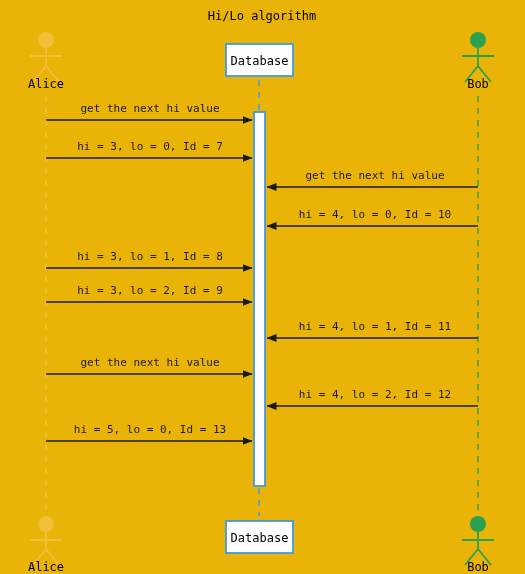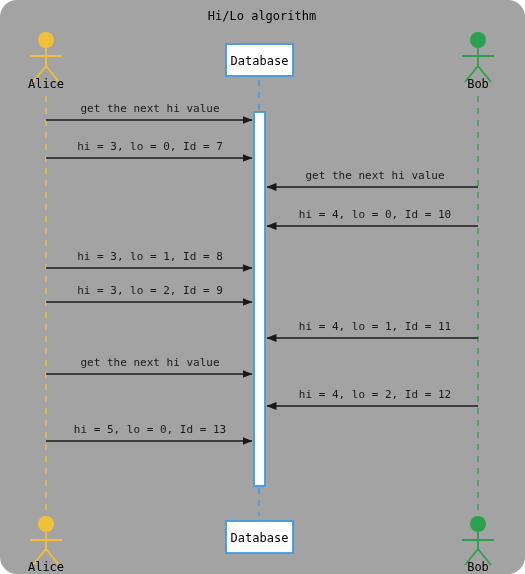--- a/index.html
+++ b/index.html
@@ -7,23 +7,22 @@
     padding: 0;
     background: #ffffff;
   }
   body {
     font-family: "DejaVu Sans Mono", "Liberation Mono", monospace;
   }
   #diagram-root {
     position: relative;
     width: 525px;
     height: 574px;
-    background: #a3a3a3;
+    background: #eab308;
     overflow: hidden;
-    border-radius: 17px;
   }
   #diagram-svg {
     position: absolute;
     left: 0;
     top: 0;
     width: 525px;
     height: 574px;
   }
   .title-text {
     font-family: "DejaVu Sans Mono", "Liberation Mono", monospace;

